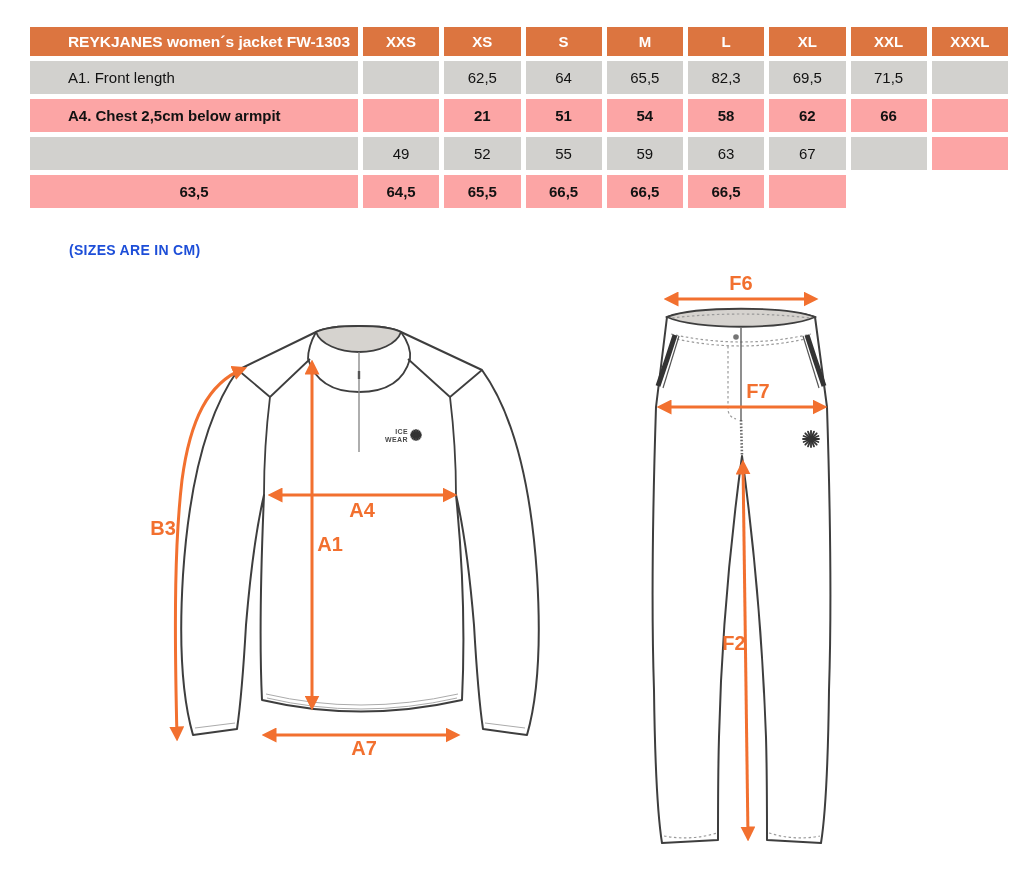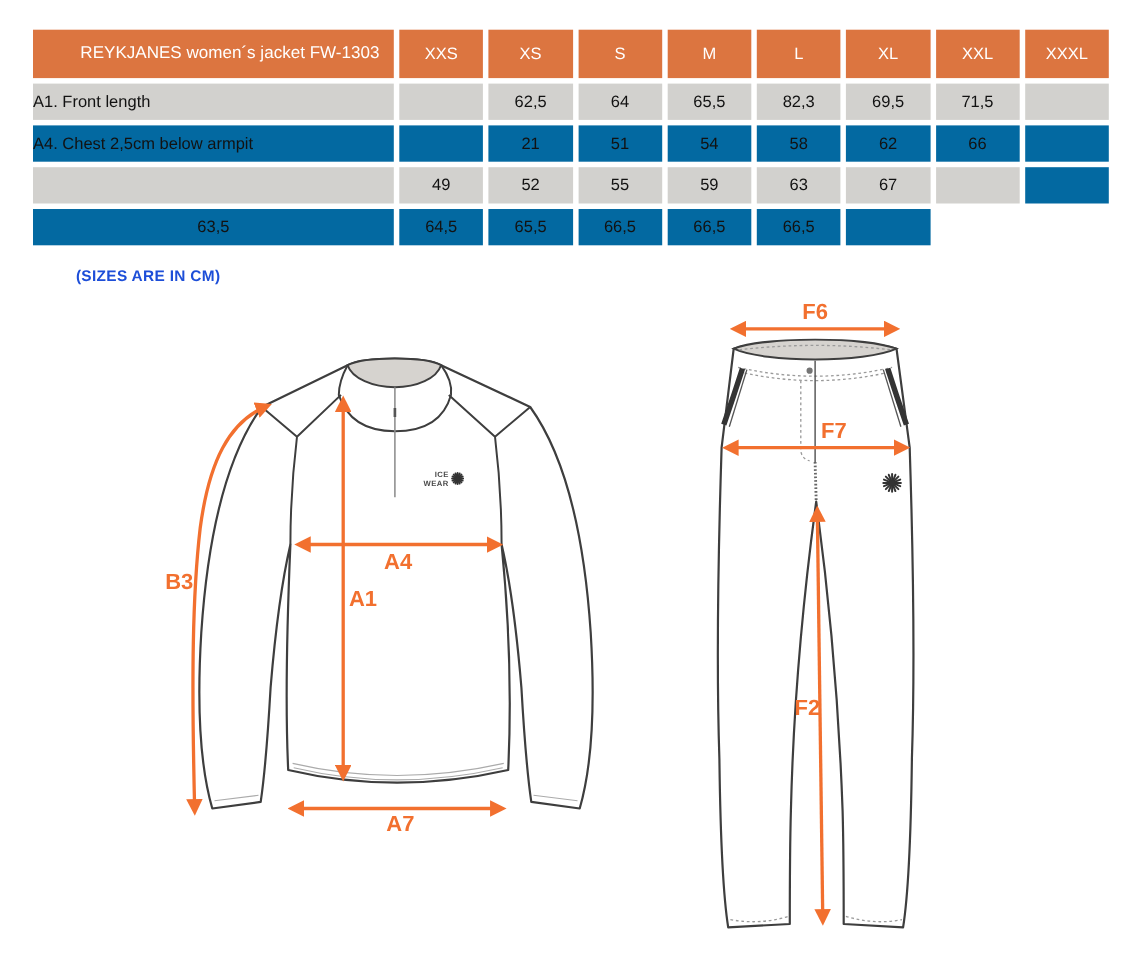--- a/index.html
+++ b/index.html
@@ -7,26 +7,26 @@
     width:1033px;height:888px;position:relative;background:#ffffff;
     font-family:"Liberation Sans",sans-serif;overflow:hidden;
   }
   
   .size-table{
     position:absolute;left:30px;top:27px;width:978px;
     display:grid;grid-template-columns:328px repeat(8,1fr);gap:5px;
   }
   .cell{display:flex;align-items:center;justify-content:center;
     font-size:15px;color:#121212;white-space:nowrap;}
-  .head{background:#DC7540;color:#ffffff;height:44px;font-weight:normal;font-size:15px;}
+  .head{background:#DC7540;color:#ffffff;height:29px;font-weight:bold;font-size:15px;}
   .title-cell{font-size:15.5px;padding-left:30px;}
   .data-cell{height:33px;}
-  .label-cell{justify-content:flex-start;}
+  .label-cell{justify-content:flex-start;padding-left:38px;}
   .row-dark{background:#D2D1CE;}
-  .row-light{background:#0369a1;}
+  .row-light{background:#fca5a5;font-weight:bold;}
   
   .note{position:absolute;left:69px;top:242px;color:#1d4ed8;
     font-size:14px;font-weight:700;letter-spacing:.3px;}
   
   .jacket-svg{position:absolute;left:120px;top:285px;}
   .pants-svg{position:absolute;left:615px;top:270px;}
   .outline{fill:#ffffff;stroke:#3E3E3E;stroke-width:2;stroke-linejoin:round;}
   .iline{fill:none;stroke:#3E3E3E;stroke-width:1.8;stroke-linejoin:round;}
   .grayfill{fill:#D6D3CF;stroke:#3E3E3E;stroke-width:1.8;}
   .thin{stroke:#ABABAB;stroke-width:1;fill:none;}

